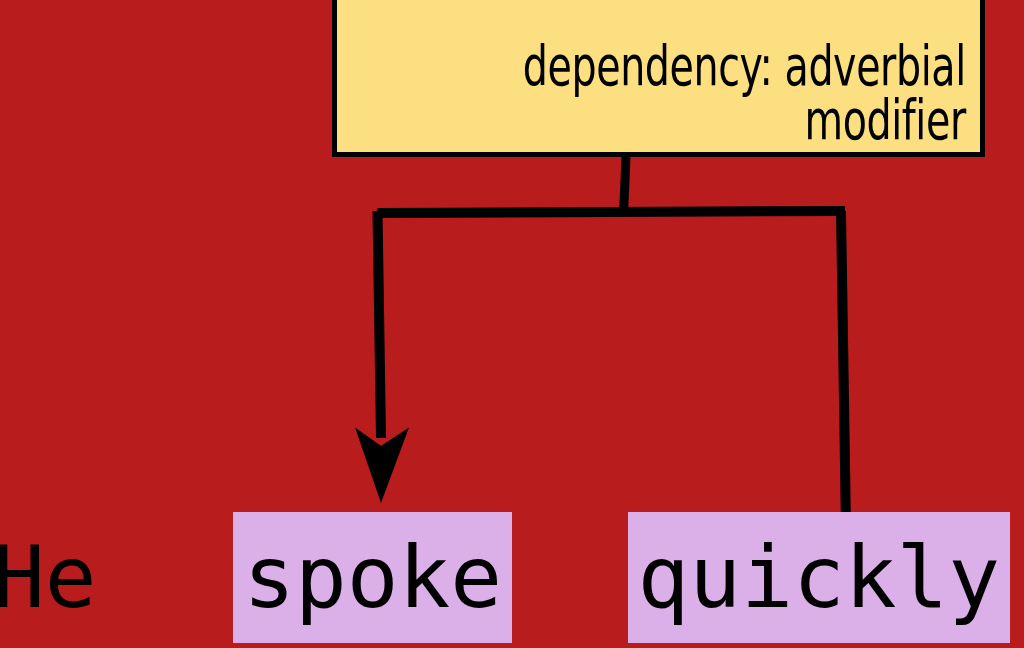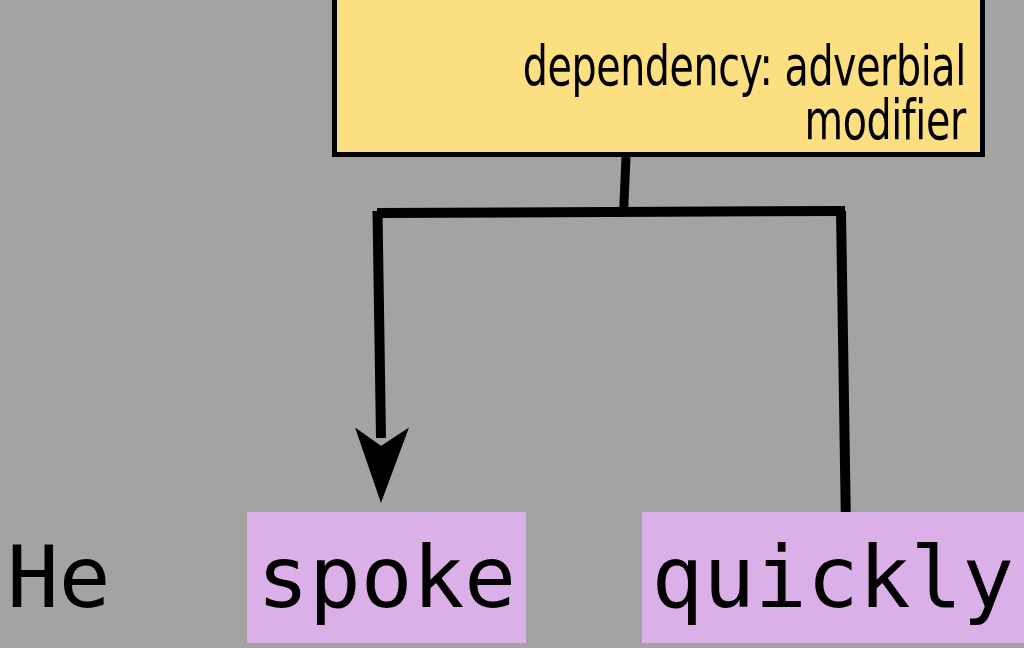--- a/index.html
+++ b/index.html
@@ -4,21 +4,21 @@
 <style>
   html, body {
     margin: 0;
     padding: 0;
     background: #ffffff;
   }
   #stage {
     position: relative;
     width: 1024px;
     height: 648px;
-    background: #a3a3a3;
+    background: #b91c1c;
     overflow: hidden;
     font-family: "DejaVu Sans", sans-serif;
   }
 
   
   .label-box {
     position: absolute;
     left: 332px;
     top: -26px;
     width: 653px;
@@ -59,21 +59,20 @@
     position: absolute;
     left: 0;
     top: 512px;
     width: 1024px;
     height: 136px;
     white-space: nowrap;
     font-family: "DejaVu Sans Mono", "Liberation Mono", monospace;
     font-size: 86px;
     line-height: 131px;
     color: #000000;
-    text-align: right;
   }
   .token {
     display: inline-block;
     height: 131px;
     vertical-align: top;
   }
   .token.plain {
     background: transparent;
     margin-left: -7px;
   }

